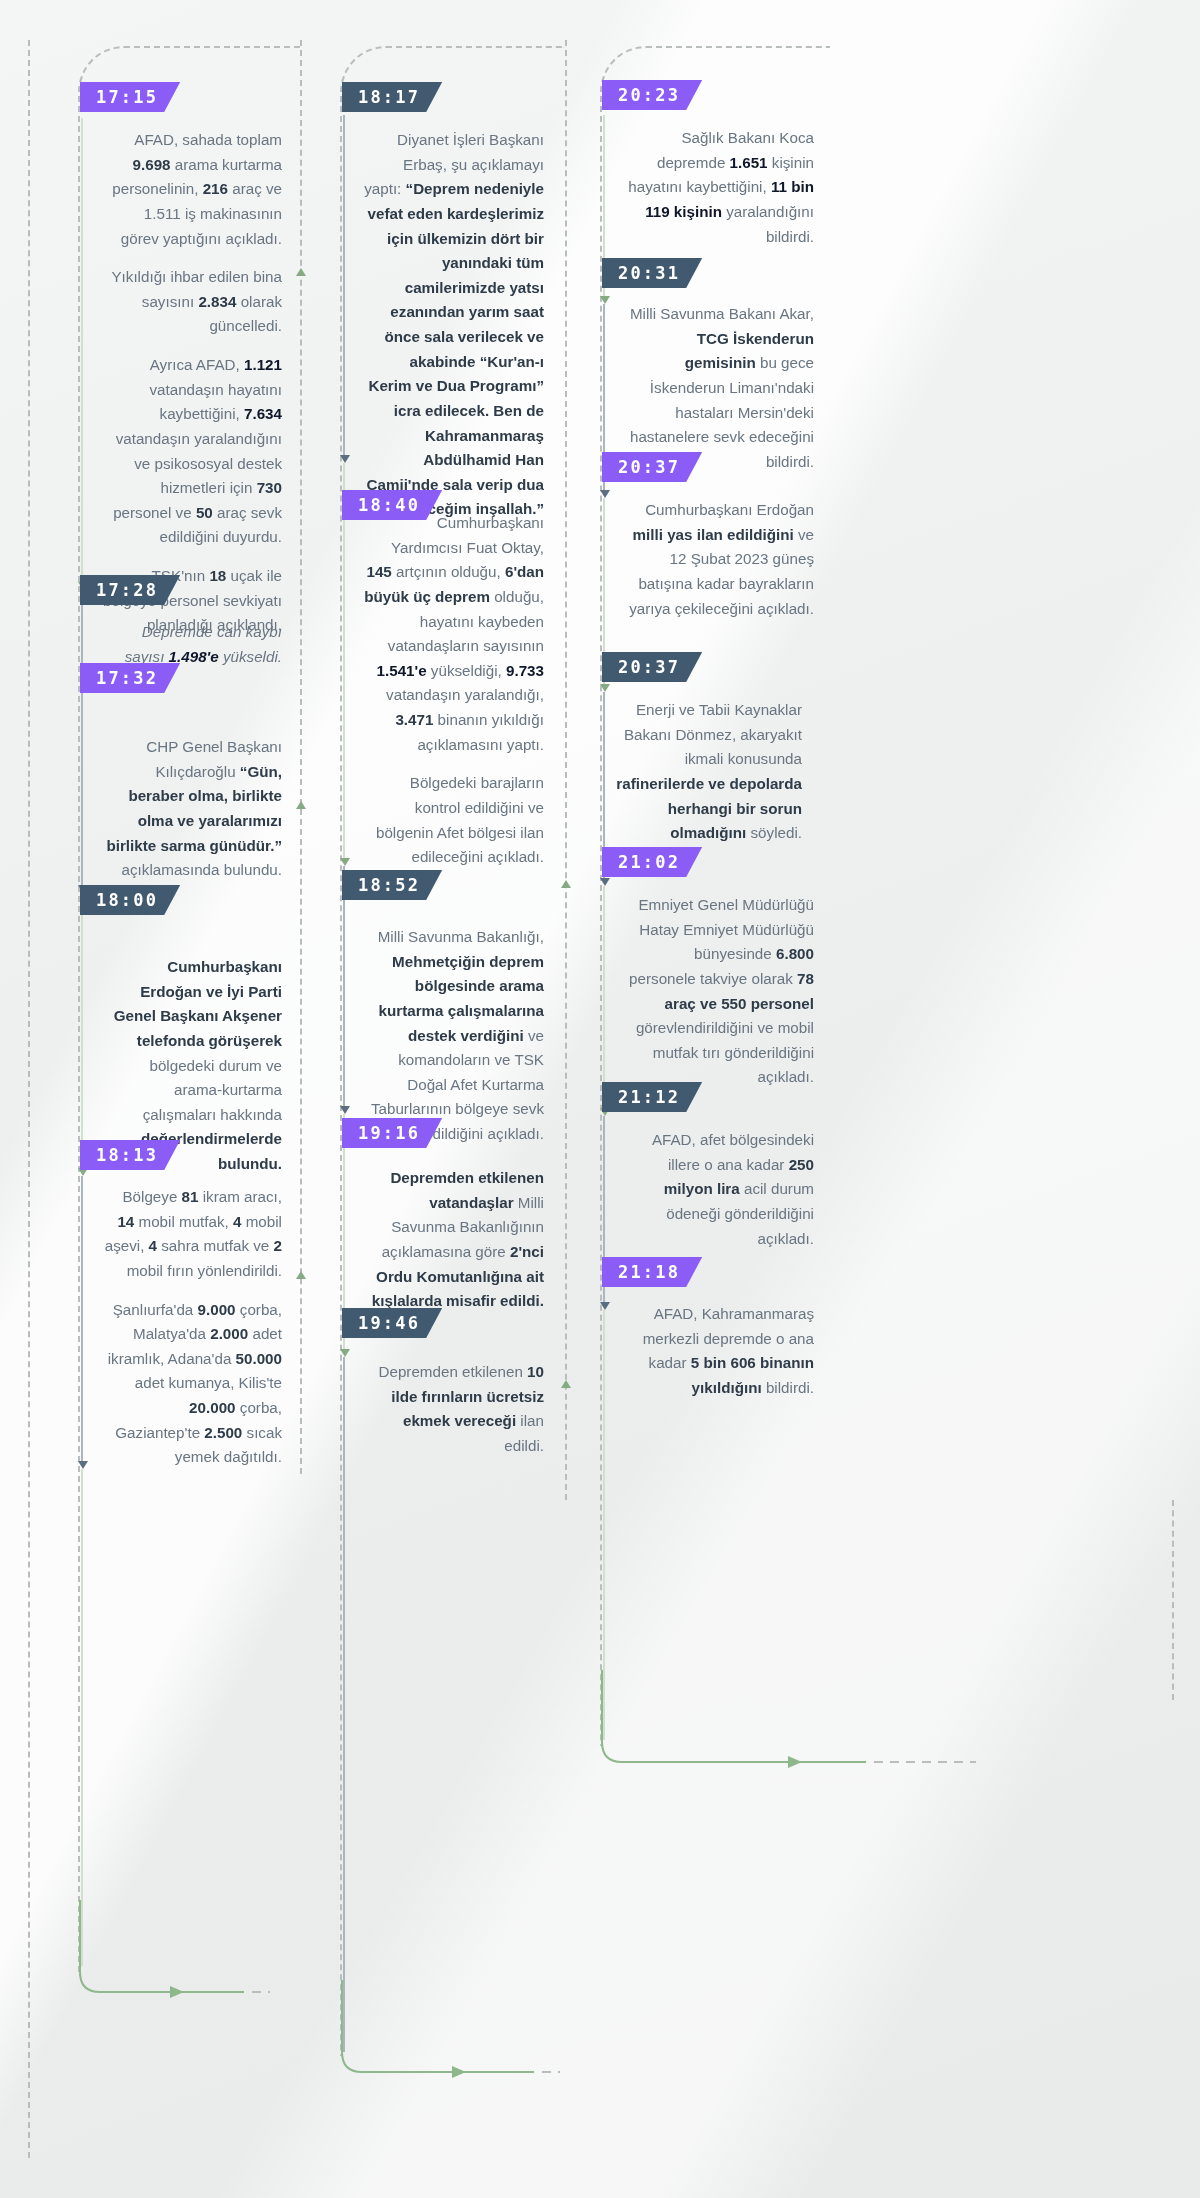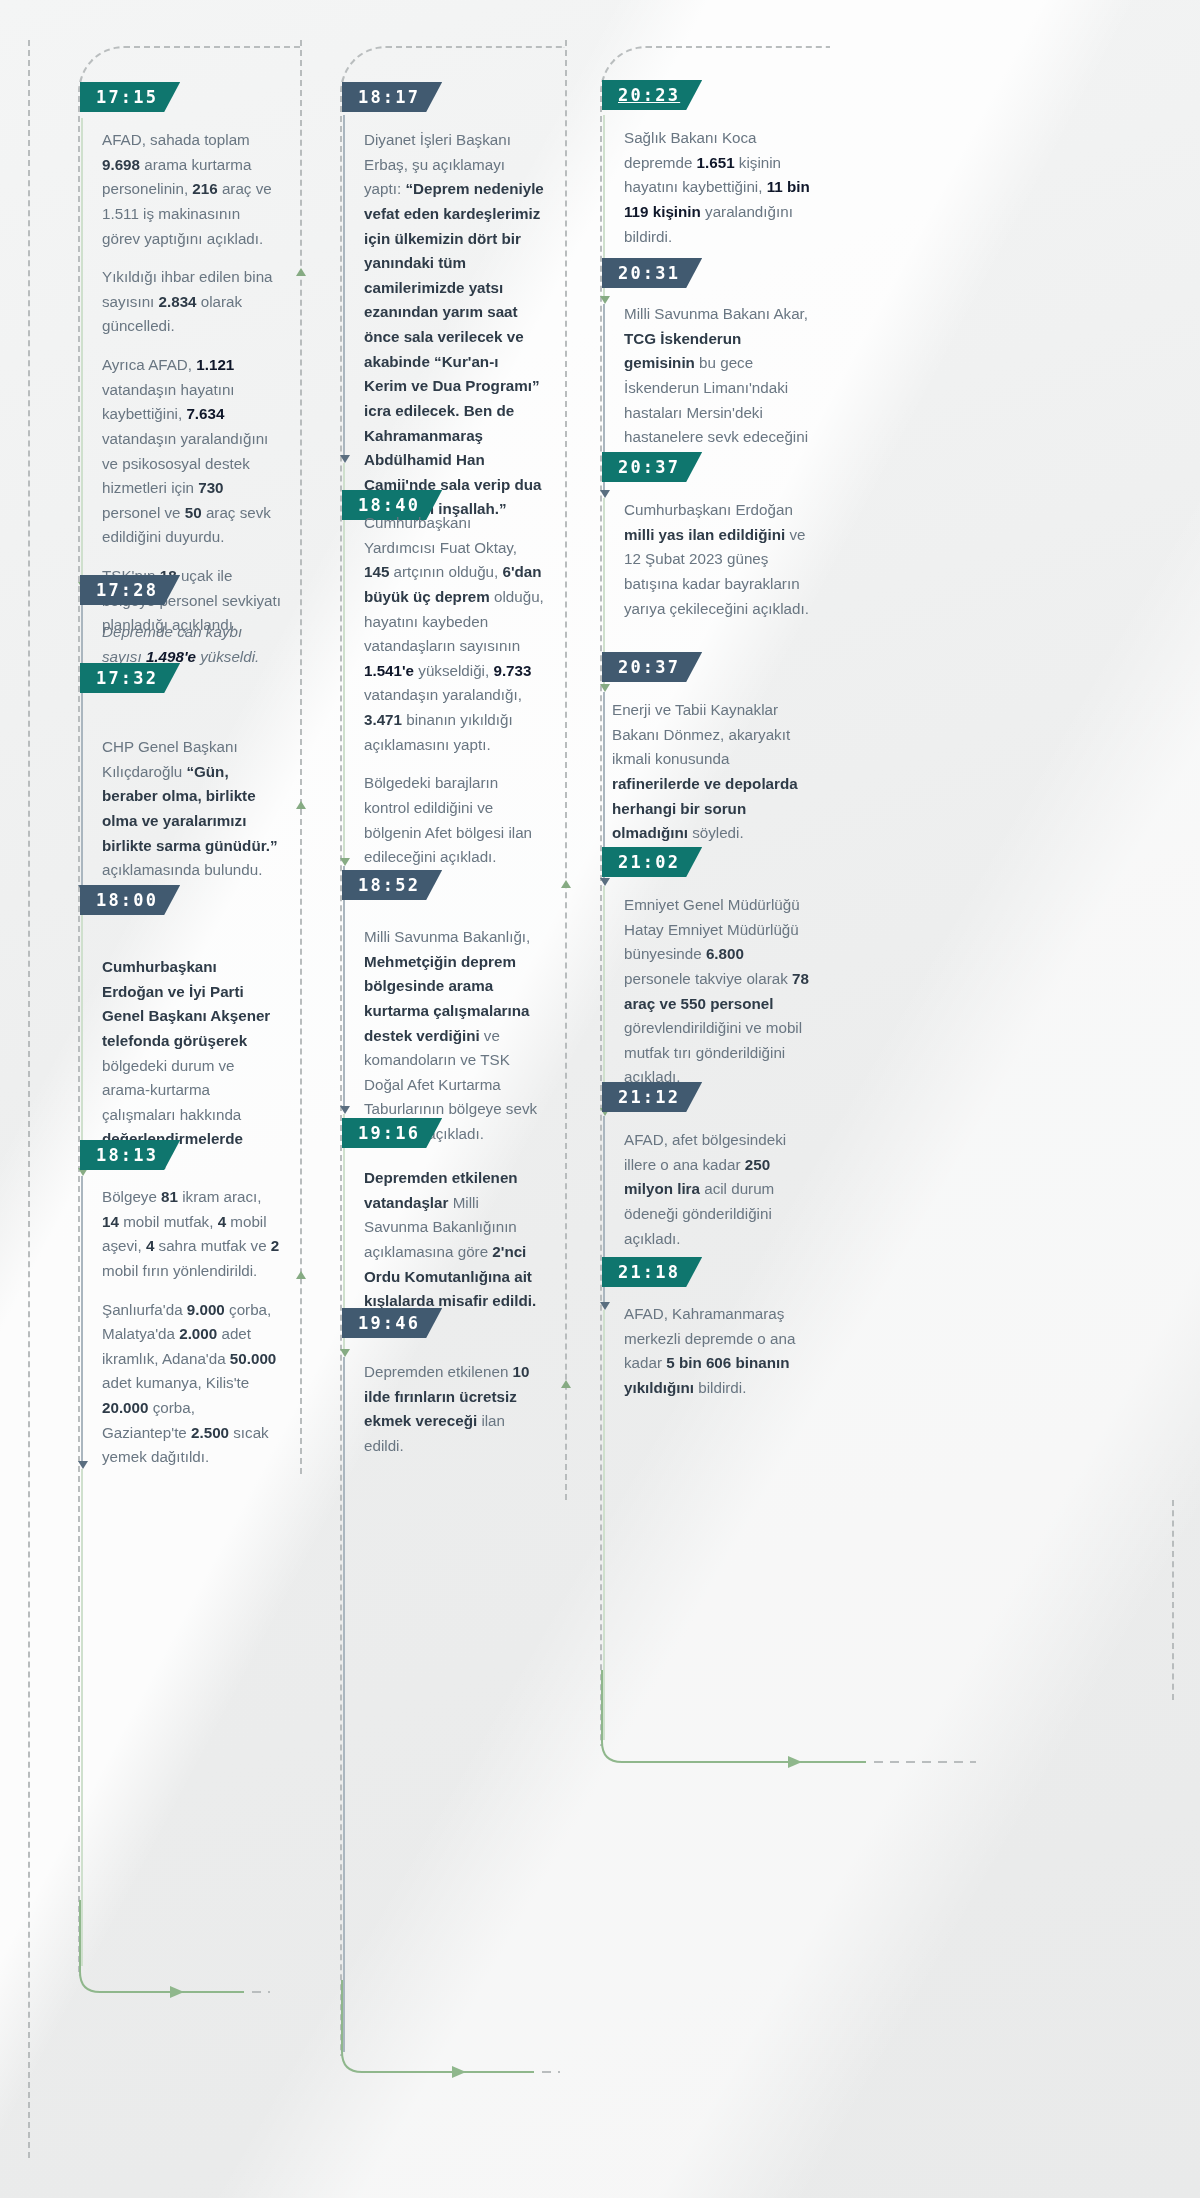--- a/index.html
+++ b/index.html
@@ -81,32 +81,32 @@
     align-items: center;
     padding: 0 22px 0 16px;
     color: #ffffff;
     font-size: 17px;
     font-weight: 700;
     letter-spacing: 2.2px;
     font-family: "DejaVu Sans Mono", monospace;
     clip-path: polygon(0 0, 100% 0, calc(100% - 16px) 100%, 0 100%);
     white-space: nowrap;
   }
-  .badge.green { background: #0f766e; text-align: center; }
+  .badge.green { background: #8b5cf6; text-align: center; }
   .badge.navy  { background: #415a70; }
 
   
   .entry {
     position: absolute;
     font-size: 15.2px;
     line-height: 1.62;
     color: #697682;
     width: 180px;
   }
-  .entry p { margin-bottom: 14px; }
+  .entry p { margin-bottom: 14px; text-align: right; }
   .entry p:last-child { margin-bottom: 0; }
   .entry b { color: #2e3b48; font-weight: 700; }
   .entry .r { color: #0f172a; font-weight: 700; }
 
   
   .elbow { position: absolute; }
   .elbow svg { display: block; }
 </style>
 </head>
 <body>
@@ -257,21 +257,21 @@
     <div class="arrow down navy" style="left:4px; top:878px;"></div>
 
     <div class="spine" style="left:3px; top:886px; height:226px;"></div>
     <div class="arrow down" style="left:4px; top:1108px;"></div>
 
     <div class="spine dark" style="left:3px; top:1116px; height:190px;"></div>
     <div class="arrow down navy" style="left:4px; top:1302px;"></div>
 
     <div class="spine" style="left:3px; top:1310px; height:430px;"></div>
 
-    <div class="badge green" style="left:2px; top:80px;text-decoration:underline;">20:23</div>
+    <div class="badge green" style="left:2px; top:80px;">20:23</div>
     <div class="entry" style="left:24px; top:126px; width:190px;">
         <p><span>Sağlık Bakanı Koca depremde </span><span class="r">1.651</span><span> kişinin hayatını kaybettiğini, </span><span class="r">11 bin 119 kişinin</span><span> yaralandığını bildirdi.</span></p>
       </div>
 
     <div class="badge navy" style="left:2px; top:258px;">20:31</div>
     <div class="entry" style="left:24px; top:302px; width:190px;">
         <p><span>Milli Savunma Bakanı Akar, </span><b>TCG İskenderun gemisinin</b><span> bu gece İskenderun Limanı'ndaki hastaları Mersin'deki hastanelere sevk edeceğini bildirdi.</span></p>
       </div>
 
     <div class="badge green" style="left:2px; top:452px;">20:37</div>

